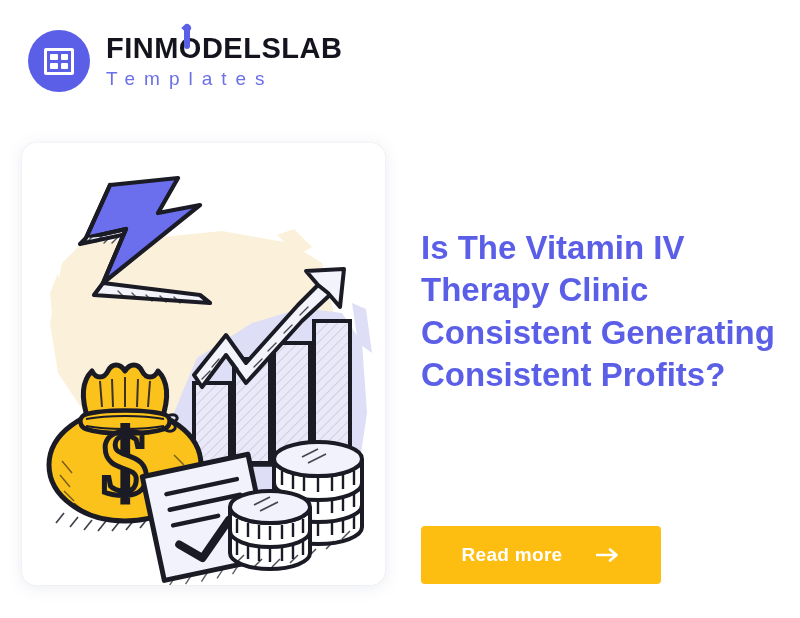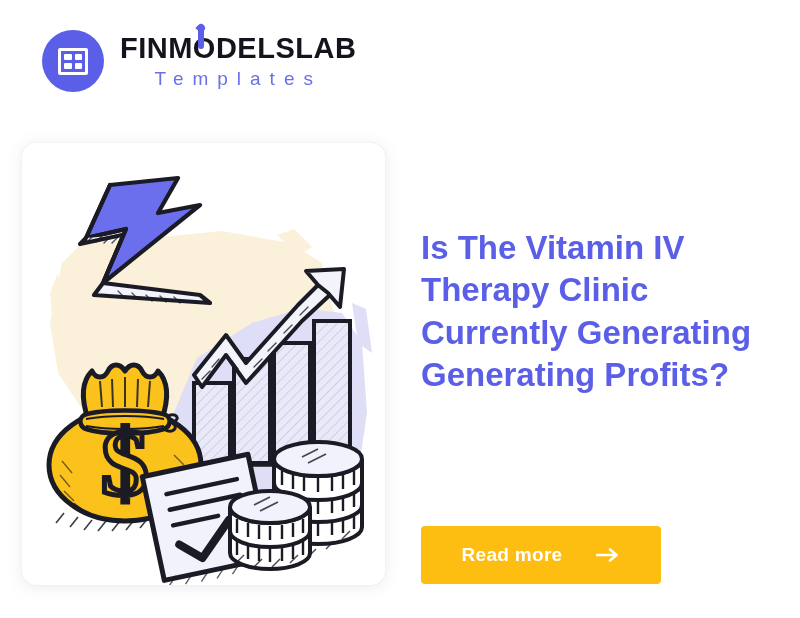--- a/index.html
+++ b/index.html
@@ -11,21 +11,21 @@
     width: 800px;
     height: 618px;
     overflow: hidden;
     font-family: "Liberation Sans", sans-serif;
     position: relative;
   }
 
   
   .brand {
     position: absolute;
-    left: 42px;
+    left: 28px;
     top: 30px;
     display: flex;
     align-items: center;
     gap: 16px;
   }
   .brand-mark {
     width: 62px;
     height: 62px;
     border-radius: 50%;
     background: #5B5FE8;
@@ -86,21 +86,20 @@
     transform: rotate(45deg);
   }
   .subwordmark {
     margin-top: 6px;
     font-size: 19px;
     font-weight: normal;
     letter-spacing: 9px;
     color: #6B6FE8;
     line-height: 1;
     white-space: nowrap;
-    text-align: center;
   }
 
   
   .illustration-card {
     position: absolute;
     left: 22px;
     top: 143px;
     width: 363px;
     height: 442px;
     background: #ffffff;
@@ -379,21 +378,21 @@
           <line x1="268" y1="420" x2="276" y2="412"></line>
           <line x1="286" y1="414" x2="294" y2="406"></line>
           <line x1="304" y1="406" x2="312" y2="398"></line>
           <line x1="320" y1="396" x2="328" y2="388"></line>
         </g>
       </g>
     </g>
   </svg>
 </div>
 
-<h1 class="headline">Is The Vitamin IV Therapy Clinic Currently Generating Generating Profits?</h1>
+<h1 class="headline">Is The Vitamin IV Therapy Clinic Consistent Generating Consistent Profits?</h1>
 
 <button class="cta-button">
   <span>Read more</span>
   <span class="cta-arrow">
     <svg width="24" height="14" viewBox="0 0 24 14" xmlns="http://www.w3.org/2000/svg">
       <path d="M1 7 H20 M14 1.5 L20.5 7 L14 12.5" fill="none" stroke="#ffffff" stroke-width="2.6" stroke-linecap="round" stroke-linejoin="round"></path>
     </svg>
   </span>
 </button>
 

